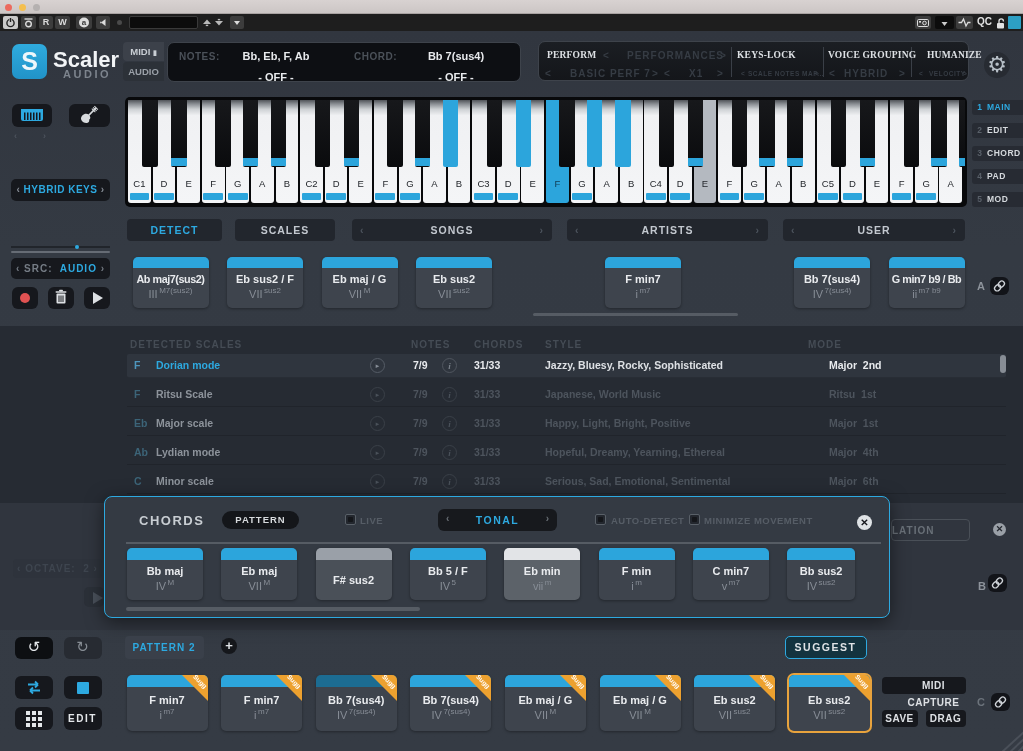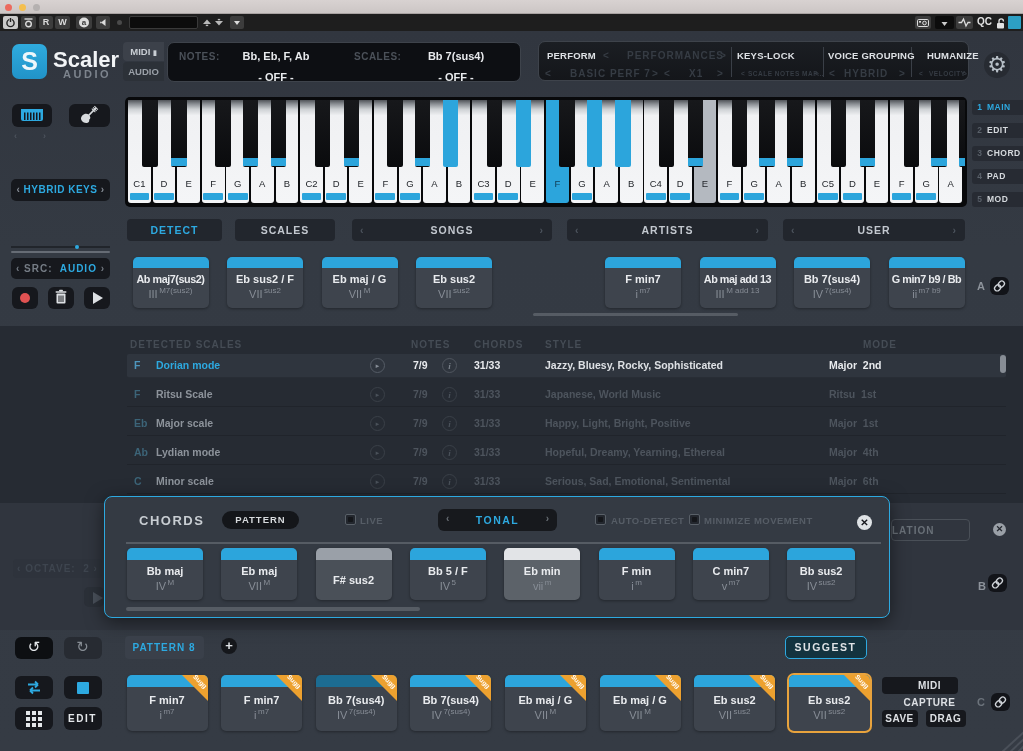--- a/index.html
+++ b/index.html
@@ -31,21 +31,21 @@
   color:#7d848d; letter-spacing:2.5px; font-weight:bold;}
 .mtab { position:absolute; left:123px; width:41px; height:19px; border-radius:4px 0 0 4px;
   font-size:9.5px; font-weight:bold; text-align:center; line-height:19px; }
 #notespanel { position:absolute; left:167px; top:10.5px; width:354px; height:40px;
   background:#0d0f13; border:1px solid #3e434b; border-radius:7px; }
 .dimlab { color:#4b5159; font-size:10px; font-weight:bold; letter-spacing:0.5px; position:absolute;}
 .val { color:#e8eaed; font-size:11px; font-weight:bold; position:absolute; }
 #perform { position:absolute; left:538px; top:10px; width:431px; height:40px;
   background:linear-gradient(#1b1e23,#14161a); border:1px solid #3e434b; border-radius:7px; }
 .psep { position:absolute; top:5px; height:30px; width:1px; background:#3a3f47; }
-.pwhite { position:absolute; color:#dde0e4; font-size:9.5px; font-weight:bold; letter-spacing:0.2px; white-space:nowrap;}
+.pwhite { position:absolute; color:#dde0e4; font-size:9.5px; font-weight:bold; letter-spacing:0.2px; white-space:nowrap;font-family:Liberation Serif, serif;}
 .pdim  { position:absolute; color:#363c44; font-size:10px; font-weight:bold; letter-spacing:1px; }
 .pdim2 { position:absolute; color:#363c44; font-size:6.5px; font-weight:bold; letter-spacing:0.5px; }
 #gear { position:absolute; left:984px; top:21px; width:26px; height:26px; border-radius:50%;
   background:#272b32; color:#b7bfc7; text-align:center; font-size:22px; line-height:26px;}
 
 
 #kb { position:absolute; left:125px; top:66px; width:842px; height:109.5px; background:#08090b; border-radius:5px; overflow:hidden; }
 .wk { position:absolute; top:3px; height:102.5px; background:linear-gradient(#515459 0%,#8c9095 4%,#ced1d4 9%,#f0f1f3 15%,#f4f5f7 100%);
   border-radius:0 0 3px 3px; }
 .wl { position:absolute; bottom:13.5px; width:100%; text-align:center; font-size:9.5px; color:#23262b; }
@@ -174,21 +174,21 @@
   <div id="bsec"></div>
 
   <div id="logo">S</div>
   <div id="scaler">Scaler</div>
   <div id="audio">AUDIO</div>
   <div class="mtab" style="top:11px; background:#3c414a; color:#c9ced4;">MIDI <span style="font-size:7px;">▮</span></div>
   <div class="mtab" style="top:30.5px; background:#2c3138; color:#9aa0a8;">AUDIO</div>
   <div id="notespanel">
     <span class="dimlab" style="left:11px; top:8px;">NOTES:</span>
     <span class="val" style="left:0; top:7px; width:216px; text-align:center;">Bb, Eb, F, Ab</span>
-    <span class="dimlab" style="left:186px; top:8px;">SCALES:</span>
+    <span class="dimlab" style="left:186px; top:8px;">CHORD:</span>
     <span class="val" style="left:228px; top:7px; width:120px; text-align:center;">Bb 7(sus4)</span>
     <span class="val" style="left:0; top:28px; width:216px; text-align:center;">- OFF -</span>
     <span class="val" style="left:228px; top:28px; width:120px; text-align:center;">- OFF -</span>
   </div>
   <div id="perform">
     <div class="psep" style="left:192px;"></div>
     <div class="psep" style="left:284px;"></div>
     <div class="psep" style="left:372px;"></div>
     <span class="pwhite" style="left:8px; top:8px;">PERFORM</span>
     <span class="pdim" style="left:64px; top:8px;">&lt;</span>
@@ -468,25 +468,20 @@
 <div class="card " style="left:416.0px;top:225.5px;width:76.0px;height:51.5px;background:#3e444d">
       <div class="cstrip" style="background:#2ca5dc;height:11.5px"></div>
       <div class="cname" style="color:#e9ebee">Eb sus2</div>
       <div class="cnum">VII<sup>sus2</sup></div>
     </div>
 <div class="card " style="left:605.0px;top:225.5px;width:76.0px;height:51.5px;background:#3e444d">
       <div class="cstrip" style="background:#2ca5dc;height:11.5px"></div>
       <div class="cname" style="color:#e9ebee">F min7</div>
       <div class="cnum">i<sup>m7</sup></div>
     </div>
-<div class="card ls" style="left:699.5px;top:225.5px;width:76.0px;height:51.5px;background:#3e444d">
-      <div class="cstrip" style="background:#2ca5dc;height:11.5px"></div>
-      <div class="cname" style="color:#e9ebee">Ab maj add 13</div>
-      <div class="cnum">III<sup>M add 13</sup></div>
-    </div>
 <div class="card " style="left:794.0px;top:225.5px;width:76.0px;height:51.5px;background:#3e444d">
       <div class="cstrip" style="background:#2ca5dc;height:11.5px"></div>
       <div class="cname" style="color:#e9ebee">Bb 7(sus4)</div>
       <div class="cnum">IV<sup>7(sus4)</sup></div>
     </div>
 <div class="card ls" style="left:888.5px;top:225.5px;width:76.0px;height:51.5px;background:#3e444d">
       <div class="cstrip" style="background:#2ca5dc;height:11.5px"></div>
       <div class="cname" style="color:#e9ebee">G min7 b9 / Bb</div>
       <div class="cnum">ii<sup>m7 b9</sup></div>
     </div>
@@ -496,21 +491,21 @@
           <rect x="3.6" y="6.4" width="6.6" height="5.2" rx="2.6"></rect>
           <rect x="8.8" y="6.4" width="6.6" height="5.2" rx="2.6"></rect>
         </g>
       </svg></div>
   <div style="position:absolute; left:533px; top:281.5px; width:205px; height:3px; background:#565c64; border-radius:2px;"></div>
 
   <span class="thead" style="left:130px;">DETECTED SCALES</span>
   <span class="thead" style="left:411px;">NOTES</span>
   <span class="thead" style="left:474px;">CHORDS</span>
   <span class="thead" style="left:545px;">STYLE</span>
-  <span class="thead" style="left:863px;">MODE</span>
+  <span class="thead" style="left:808px;">MODE</span>
 <div class="trow hot" style="top:323px">
       <span class="tnote" style="color:#4e96bd">F</span>
       <span class="tscale" style="color:#2da9e0">Dorian mode</span>
       <span class="tplay" style="border-color:#555c66;color:#868d96">►</span>
       <span class="tnotes" style="color:#e8eaed">7/9</span>
       <span class="tinfo" style="border-color:#50565f;color:#7a818a">i</span>
       <span class="tchords" style="color:#e8eaed">31/33</span>
       <span class="tstyle" style="color:#dde0e4">Jazzy, Bluesy, Rocky, Sophisticated</span>
       <span class="tmode" style="color:#e8eaed">Major&nbsp;&nbsp;2nd</span>
     </div>
@@ -623,21 +618,21 @@
       <div class="cnum">v<sup>m7</sup></div>
     </div>
 <div class="card" style="left:787.1px;top:517.0px;width:68px;height:52.0px;background:#3e444d">
       <div class="cstrip" style="background:#2ca5dc;height:11.5px"></div>
       <div class="cname" style="color:#e9ebee">Bb sus2</div>
       <div class="cnum">IV<sup>sus2</sup></div>
     </div>
 
   <div class="lbtn" style="left:15px; top:606px; width:38px; height:21.5px; background:#0d0f12; color:#e4e7ea; text-align:center; line-height:20px; font-size:15px;">↺</div>
   <div class="lbtn" style="left:63.5px; top:606px; width:38px; height:21.5px; background:#272b32; color:#878d94; text-align:center; line-height:20px; font-size:15px;">↻</div>
-  <div style="position:absolute; left:124.5px; top:604.5px; width:79px; height:23px; background:#3a404a; border-radius:4px; color:#2da9e0; font-size:10px; font-weight:bold; letter-spacing:1px; text-align:center; line-height:23px;">PATTERN 8</div>
+  <div style="position:absolute; left:124.5px; top:604.5px; width:79px; height:23px; background:#3a404a; border-radius:4px; color:#2da9e0; font-size:10px; font-weight:bold; letter-spacing:1px; text-align:center; line-height:23px;">PATTERN 2</div>
   <div style="position:absolute; left:221px; top:607px; width:16px; height:16px; border-radius:50%; background:#15171b; color:#dfe3e6; font-size:13px; font-weight:bold; text-align:center; line-height:15px;">+</div>
   <div id="suggest">SUGGEST</div>
 
   <div class="lbtn" style="left:15px; top:645px; width:38px; height:23px;">
     <svg width="38" height="23" viewBox="0 0 38 23">
         <g stroke="#2da9e0" stroke-width="1.8" fill="none">
     <path d="M 13 9.5 h 10 m 0 0 l -3 -3 m 3 3 l -3 3" transform="translate(0,-1)"></path>
     <path d="M 25 13.5 h -10 m 0 0 l 3 -3 m -3 3 l 3 3" transform="translate(0,1)"></path>
         </g>
       </svg>
@@ -727,21 +722,21 @@
     </div>
 <div class="card bcard" style="left:788.7px;top:643.5px;width:81.0px;height:56.0px;background:#3e444d;box-shadow:0 0 0 2px #e8a33d">
       <div class="cstrip" style="background:#2ca5dc;height:12px"></div>
       <div class="cname" style="color:#e9ebee">Eb sus2</div>
       <div class="cnum">VII<sup>sus2</sup></div>
       <div class="rib"><svg width="26" height="26" viewBox="0 0 26 26">
           <path d="M 0 0 L 26 0 L 26 26 Z" fill="#eda12f"></path>
           <text x="16.5" y="8" transform="rotate(45 16.5 8)" font-size="6.5" fill="#fff" text-anchor="middle" font-weight="bold">Sugg</text>
         </svg></div>
     </div>
-  <div class="rbtn" style="left:881.5px; top:646px; width:76px; height:17px; line-height:17px; font-size:10px;padding-left:20px;">MIDI CAPTURE</div>
+  <div class="rbtn" style="left:881.5px; top:646px; width:84px; height:17px; line-height:17px; font-size:10px;padding-left:20px;">MIDI CAPTURE</div>
   <div class="rbtn" style="left:881.5px; top:678.5px; width:36px; height:17px; line-height:17px; font-size:10px;">SAVE</div>
   <div class="rbtn" style="left:925.5px; top:678.5px; width:40px; height:17px; line-height:17px; font-size:10px;">DRAG</div>
   <div class="seclab" style="left:977px; top:665px; color:#6c737b;">C</div>
   <div class="linkbtn" style="left:991px; top:661.5px;"><svg width="19" height="18" viewBox="0 0 19 18">
         <g transform="rotate(-45 9.5 9)" stroke="#cfd3d8" stroke-width="1.3" fill="none">
           <rect x="3.6" y="6.4" width="6.6" height="5.2" rx="2.6"></rect>
           <rect x="8.8" y="6.4" width="6.6" height="5.2" rx="2.6"></rect>
         </g>
       </svg></div>
 

